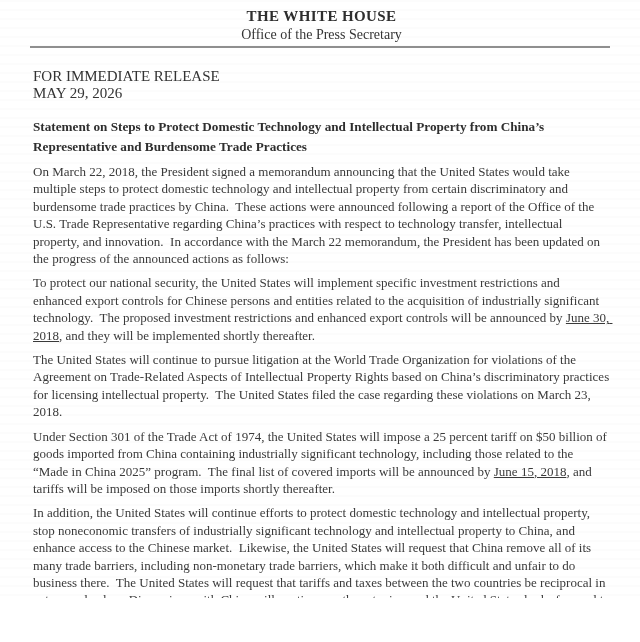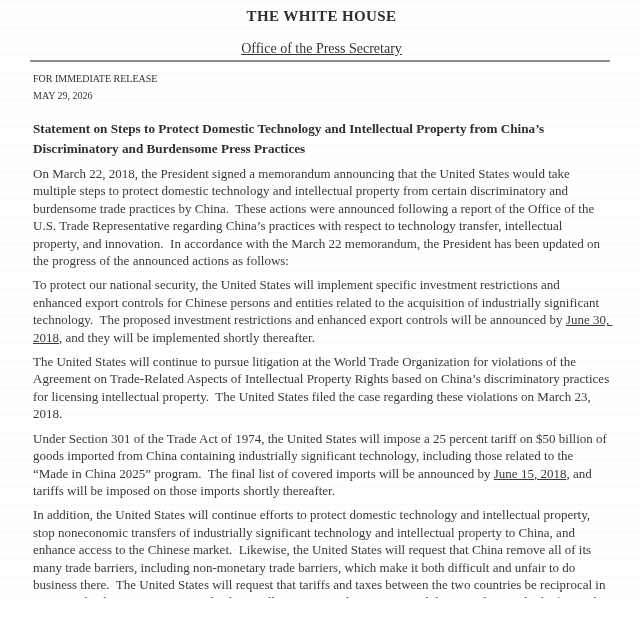--- a/index.html
+++ b/index.html
@@ -27,31 +27,30 @@
     font-size: 15px;
     letter-spacing: 0.4px;
     color: #2e2e2e;
     font-weight: 600;
     line-height: 18px;
   }
   .office {
     font-size: 14px;
     color: #343434;
     line-height: 17px;
-    margin-top: 15px;
-    text-decoration: underline;
+    margin-top: 1px;
   }
   .rule {
     height: 0;
     border-bottom: 2px solid #8f8f8f;
     margin: 3px 0 0 -3px;
   }
   .release {
-    margin-top: 8px;
-    font-size: 10px;
+    margin-top: 20px;
+    font-size: 15px;
     line-height: 17px;
     color: #333333;
   }
   .title {
     margin: 15px 0 0 0;
     font-size: 13.2px;
     font-weight: bold;
     color: #2f2f2f;
     line-height: 19.5px;
   }
@@ -77,21 +76,21 @@
 
   <div class="rule"></div>
 
   <div class="release">
     <div>FOR IMMEDIATE RELEASE</div>
     <div>MAY 29, 2026</div>
   </div>
 
   <h1 class="title">
     <span class="tline">Statement on Steps to Protect Domestic Technology and Intellectual Property from China’s</span>
-    <span class="tline">Discriminatory and Burdensome Press Practices</span>
+    <span class="tline">Representative and Burdensome Trade Practices</span>
   </h1>
 
   <p class="para"><span>On March 22, 2018, the President signed a memorandum announcing that the United States would take multiple steps to protect domestic technology and intellectual property from certain discriminatory and burdensome trade practices by China.  These actions were announced following a report of the Office of the U.S. Trade Representative regarding China’s practices with respect to technology transfer, intellectual property, and innovation.  In accordance with the March 22 memorandum, the President has been updated on the progress of the announced actions as follows:</span></p>
 
   <p class="para"><span>To protect our national security, the United States will implement specific investment restrictions and enhanced export controls for Chinese persons and entities related to the acquisition of industrially significant technology.  The proposed investment restrictions and enhanced export controls will be announced by </span><span class="u">June 30, 2018</span><span>, and they will be implemented shortly thereafter.</span></p>
 
   <p class="para"><span>The United States will continue to pursue litigation at the World Trade Organization for violations of the Agreement on Trade-Related Aspects of Intellectual Property Rights based on China’s discriminatory practices for licensing intellectual property.  The United States filed the case regarding these violations on March 23, 2018.</span></p>
 
   <p class="para"><span>Under Section 301 of the Trade Act of 1974, the United States will impose a 25 percent tariff on $50 billion of goods imported from China containing industrially significant technology, including those related to the “Made in China 2025” program.  The final list of covered imports will be announced by </span><span class="u">June 15, 2018</span><span>, and tariffs will be imposed on those imports shortly thereafter.</span></p>
 

